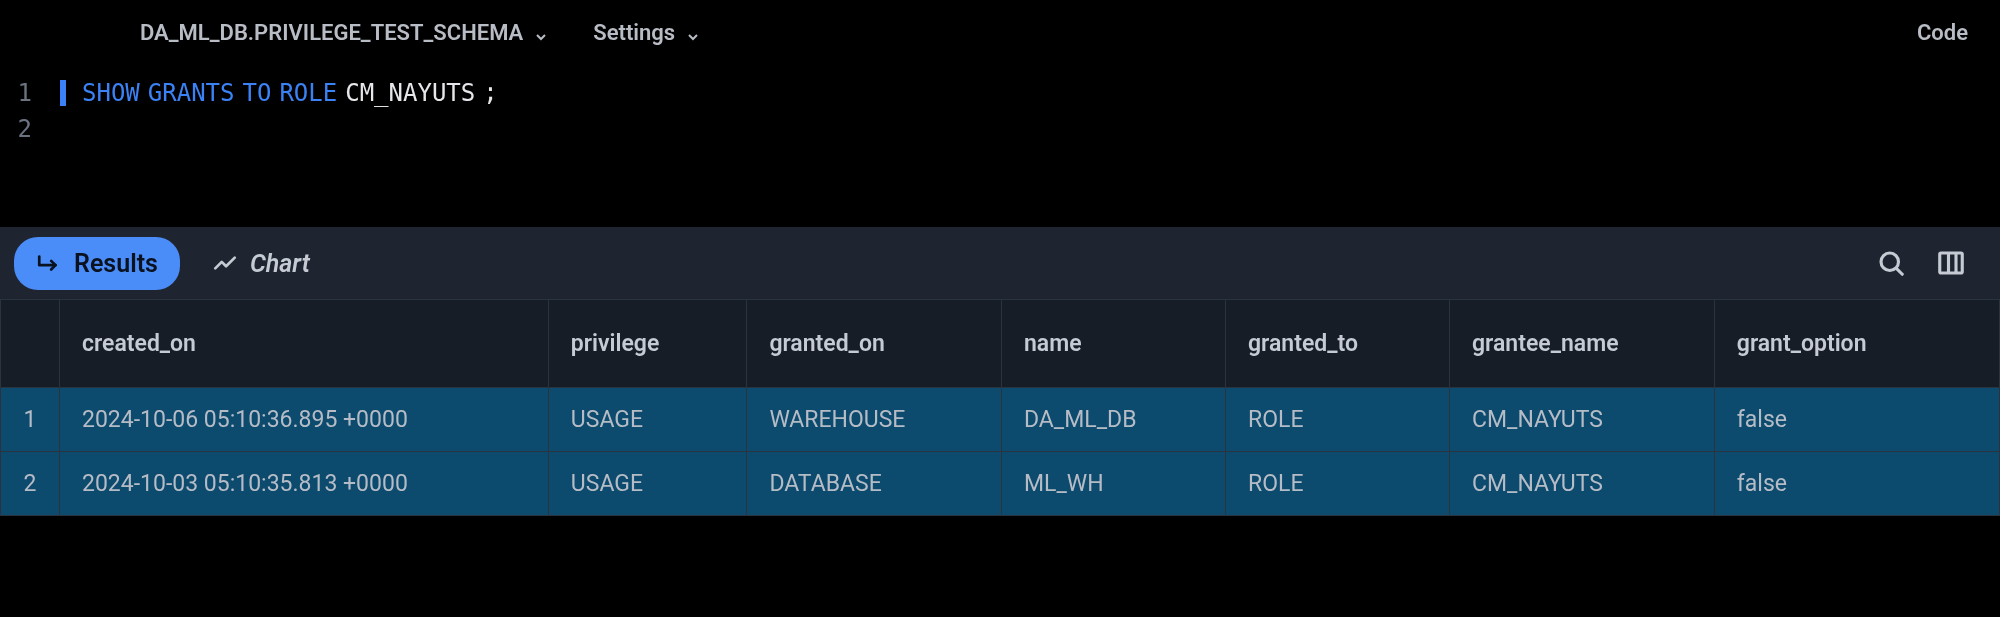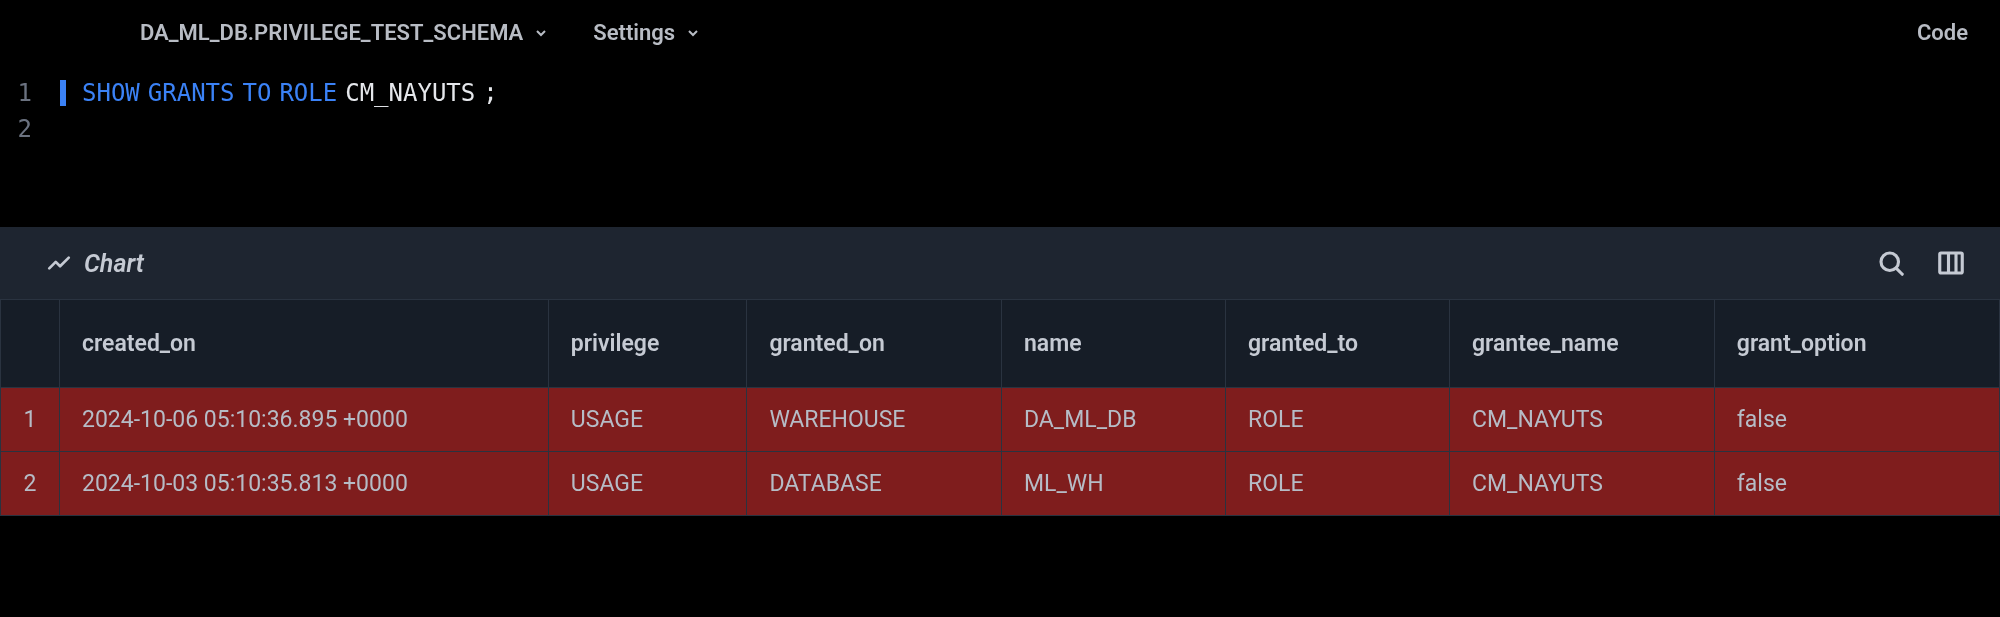--- a/index.html
+++ b/index.html
@@ -17,21 +17,21 @@
     }
     .header {
       display: flex;
       align-items: center;
       padding: 20px 0 20px 140px;
       font-size: 22px;
       gap: 44px;
     }
     .header-item {
       display: flex;
-      align-items: center;
+      align-items: flex-end;
       gap: 10px;
       color: #b8bcc4;
       cursor: pointer;
       font-weight: 600;
     }
     .chevron-down {
       width: 16px;
       height: 16px;
     }
     .header-right {
@@ -117,21 +117,21 @@
       align-items: center;
       gap: 30px;
       padding-right: 20px;
     }
     .tabs-right svg {
       width: 30px;
       height: 30px;
       cursor: pointer;
     }
     .results-area {
-      background: #7f1d1d;
+      background: #0c4a6e;
     }
     .table {
       width: 100%;
       border-collapse: collapse;
       font-size: 23px;
     }
     .table th, .table td {
       text-align: left;
       padding: 18px 22px;
       border: 1px solid #2a3340;
@@ -197,20 +197,27 @@
     </div>
   </div>
   <div class="editor-line">
     <div class="line-number">2</div>
     <div class="line-cursor hidden"></div>
     <div class="code-content"></div>
   </div>
 </div>
 
 <div class="tabs-bar">
+  <div class="tab active">
+    <svg class="tab-icon" viewBox="0 0 24 24" fill="none" stroke="#0a1220" stroke-width="2.5" stroke-linecap="round" stroke-linejoin="round">
+        <path d="M3 6 L3 14 L18 14"></path>
+        <polyline points="14 10 18 14 14 18"></polyline>
+      </svg>
+    <span>Results</span>
+  </div>
   <div class="tab inactive">
     <svg class="tab-icon" viewBox="0 0 24 24" fill="none" stroke="#c5cad3" stroke-width="2.5" stroke-linecap="round" stroke-linejoin="round">
         <polyline points="3 17 9 11 13 15 21 7"></polyline>
       </svg>
     <span>Chart</span>
   </div>
   <div class="tabs-right">
     <svg viewBox="0 0 24 24" fill="none" stroke="#c5cad3" stroke-width="2.5" stroke-linecap="round">
         <circle cx="11" cy="11" r="7"></circle>
         <line x1="21" y1="21" x2="16.5" y2="16.5"></line>

